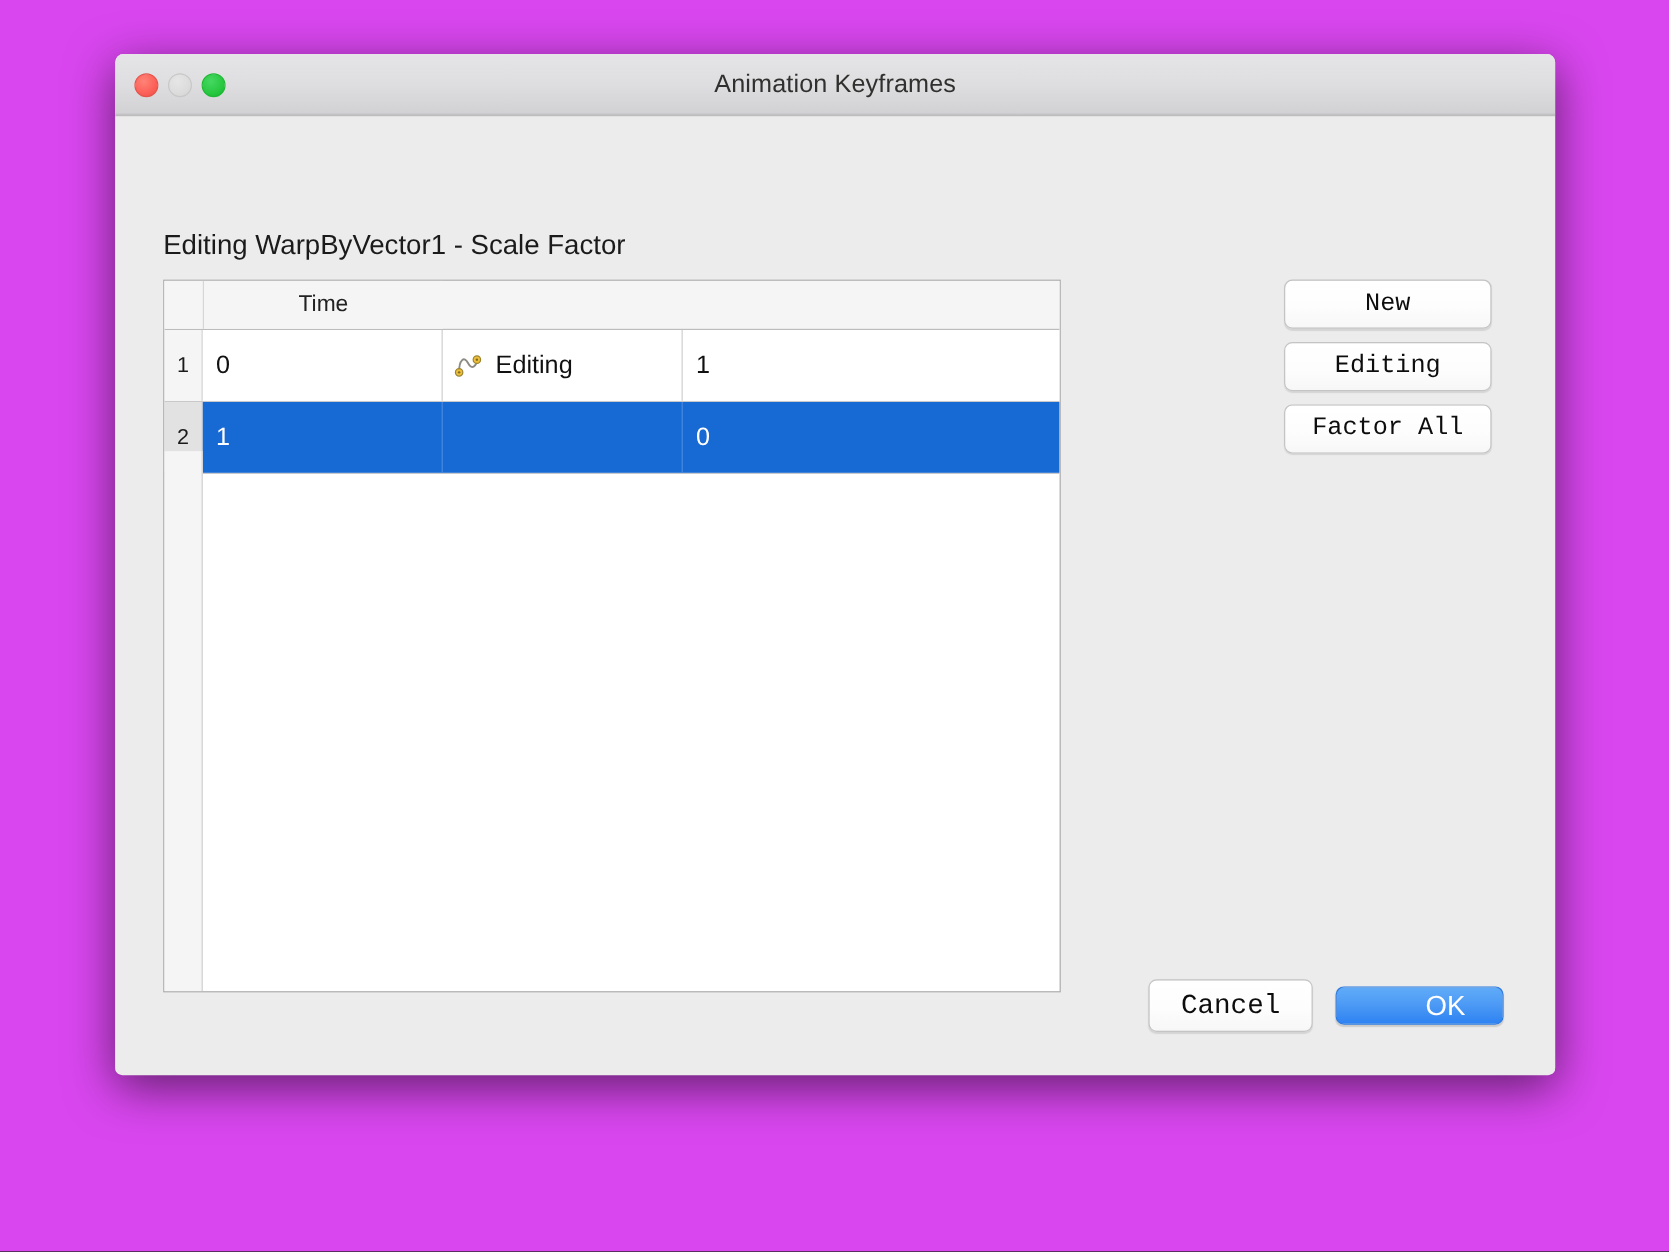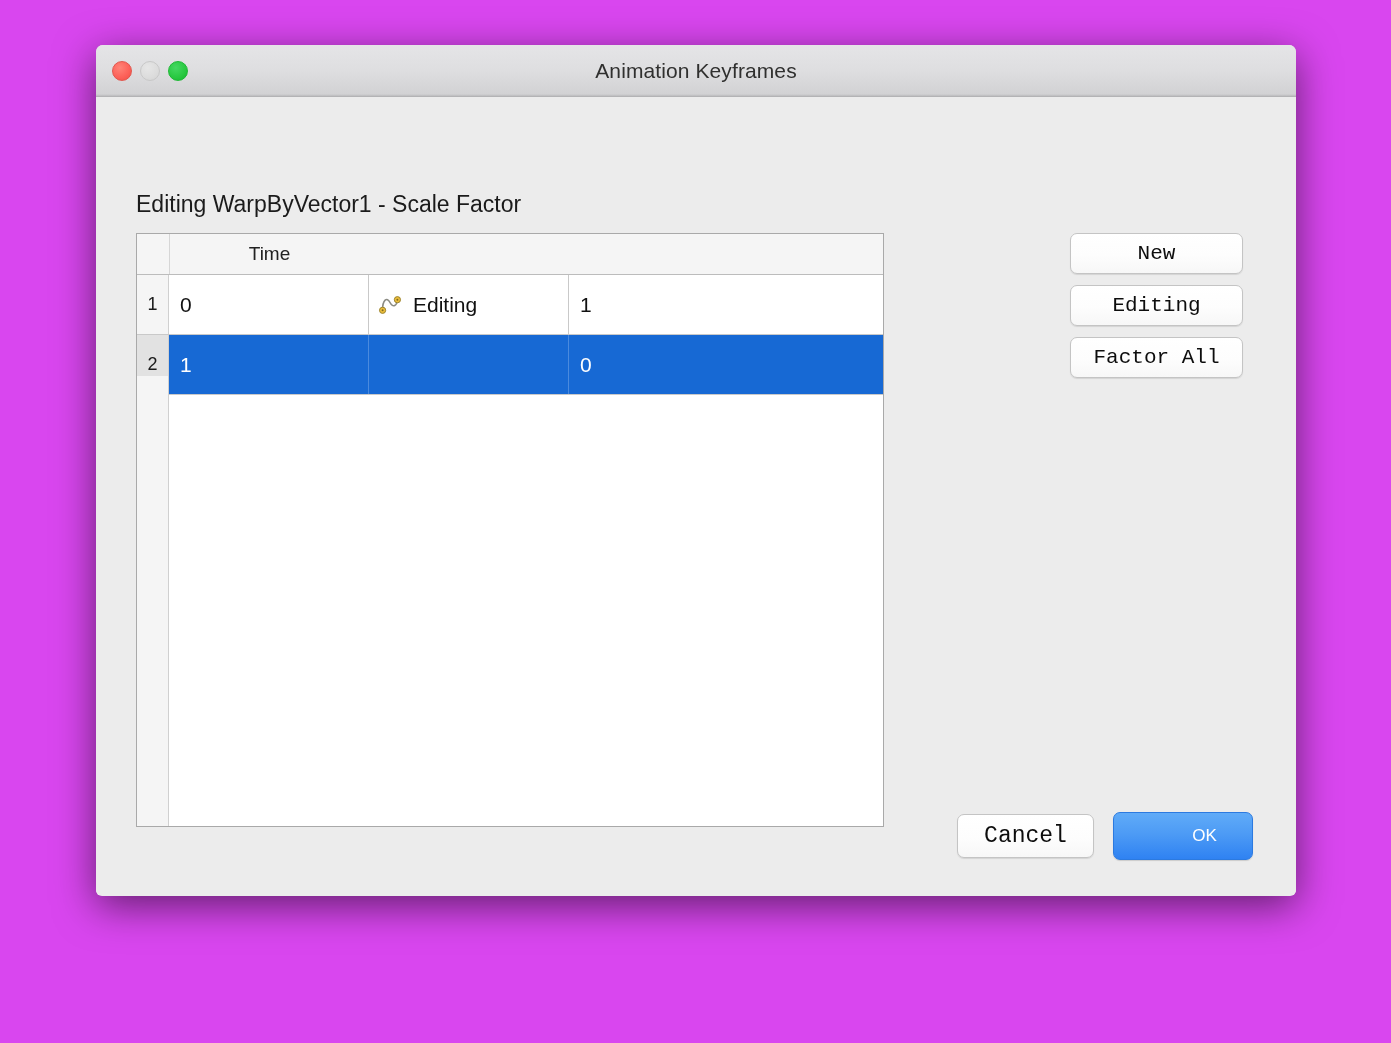--- a/index.html
+++ b/index.html
@@ -237,22 +237,22 @@
     align-items: center;
     gap: 19px;
   }
   .btn-cancel {
     width: 137px;
     height: 44px;
     font-size: 23px;
   }
   .btn-ok {
     width: 140px;
-    height: 48px;
-    font-size: 17px;
+    height: 32px;
+    font-size: 23px;
     color: #ffffff;
     background: linear-gradient(to bottom, #60abf8 0%, #4d9bf5 45%, #2f82f2 100%);
     border: 1px solid #2c7ae0;
     border-radius: 7px;
     box-shadow: 0 1px 1px rgba(0,0,0,0.14);
     display: flex;
     align-items: center;
     justify-content: center;
     box-sizing: border-box;
     cursor: default;

